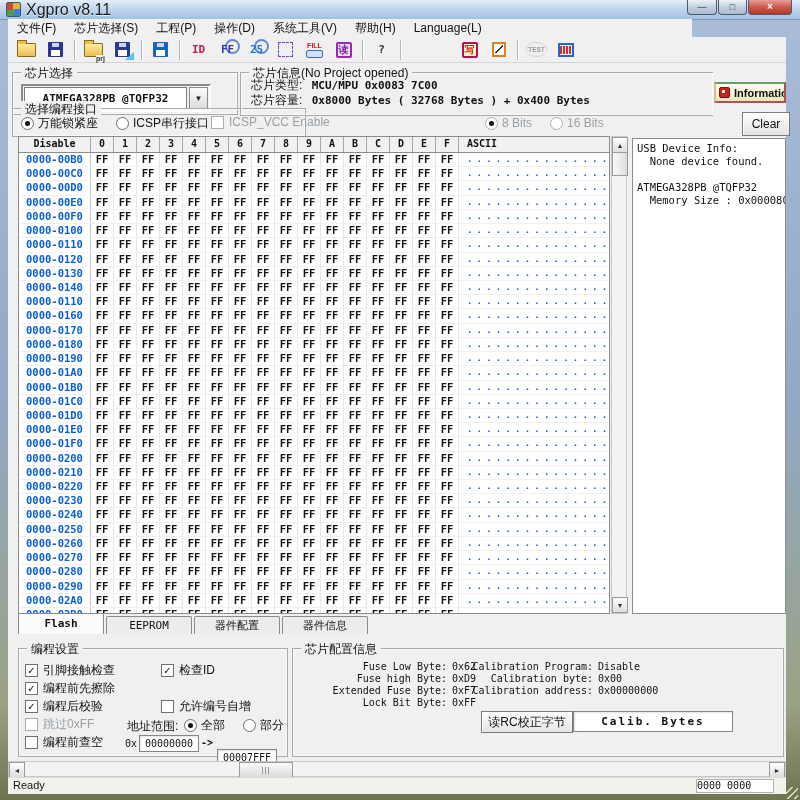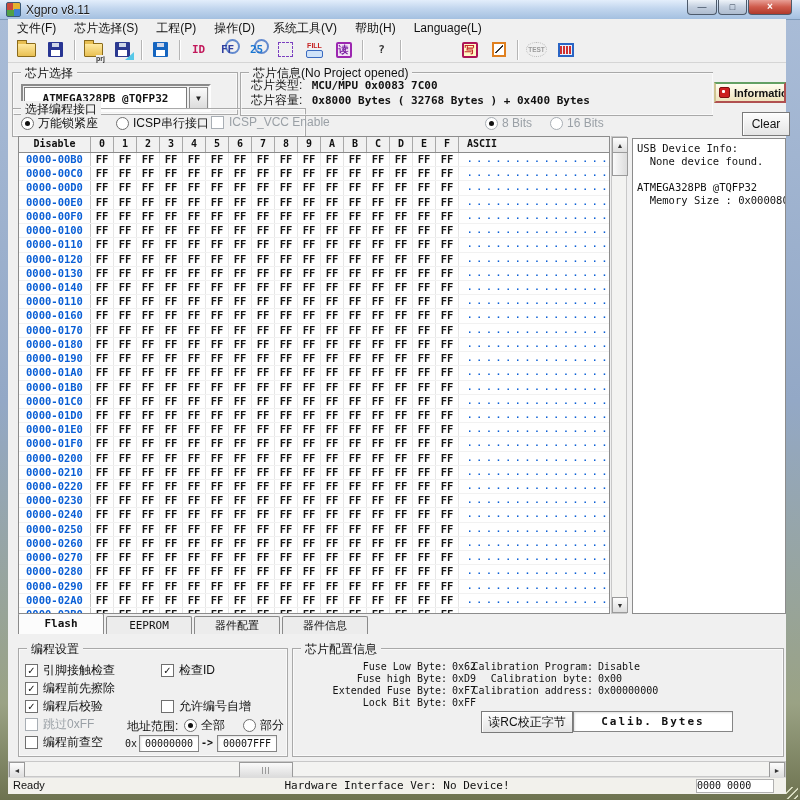--- a/index.html
+++ b/index.html
@@ -6,29 +6,29 @@
     font-family:"Liberation Sans","DejaVu Sans",sans-serif;font-size:12px;color:#111;}
   .mono{font-family:"DejaVu Sans Mono",monospace;}
   #frame{position:absolute;inset:0;
     background:linear-gradient(180deg,#aabdd8 0%,#93a8c6 50%,#9aa284 88%,#6e7350 100%);}
   
   #titlebar{position:absolute;left:0;top:0;right:0;height:19px;
     background:linear-gradient(180deg,#e3eefb 0%,#c2d6ee 45%,#a4c0e0 100%);
     border-bottom:1px solid #7f9ab9;display:flex;align-items:center;}
   #appicon{width:13px;height:13px;margin:0 5px 0 6px;border:1px solid #3b5a7a;border-radius:2px;
     background:conic-gradient(#e3b331 0 25%,#3f7fd2 0 50%,#52a045 0 75%,#c8483c 0);}
-  #title{font-size:12px;color:#1b1b1b;text-shadow:0 1px 0 rgba(255,255,255,.7);}
+  #title{font-size:16px;color:#1b1b1b;text-shadow:0 1px 0 rgba(255,255,255,.7);}
   #wincontrols{position:absolute;right:8px;top:0;display:flex;}
   .wbtn{height:14px;border:1px solid #4d5a6b;border-top:none;border-radius:0 0 4px 4px;
     display:flex;align-items:center;justify-content:center;font-size:9px;line-height:1;
     color:#2b3a4d;background:linear-gradient(#eef3f9,#c3cfdf 50%,#aebccf);margin-left:1px;}
   .wbtn.minimize{width:28px;}.wbtn.maximize{width:27px;}
   .wbtn.close{width:42px;background:linear-gradient(#e89f96,#cf5a4b 50%,#b03a2c);color:#fff;font-weight:bold;font-size:10px;}
   
-  #menubar{position:absolute;left:8px;top:19px;width:778px;height:18px;background:#f0f0f0;
+  #menubar{position:absolute;left:8px;top:19px;width:684px;height:18px;background:#f0f0f0;
     border-bottom:1px solid #dcdcdc;display:flex;align-items:center;}
   .menu-item{padding:0 9px;font-size:12px;color:#121212;}
   #toolbar{position:absolute;left:8px;top:37px;width:778px;height:26px;background:#f0f0f0;
     border-bottom:1px solid #d5d5d5;display:flex;align-items:center;padding-left:6px;box-sizing:border-box;}
   .tbtn{position:relative;width:25px;height:24px;display:flex;align-items:center;justify-content:center;margin-right:4px;}
   .tsep{width:1px;height:20px;background:#b5b5b5;margin:0 6px 0 2px;box-shadow:1px 0 0 #fff;}
   .tgap{width:50px;}
   .i-folder{width:17px;height:12px;background:linear-gradient(#ffe9a0,#e8bf52);border:1px solid #8a6a1a;border-radius:1px;position:relative;}
   .i-folder::before{content:"";position:absolute;left:-1px;top:-4px;width:8px;height:3px;background:#e8bf52;border:1px solid #8a6a1a;border-bottom:none;border-radius:1px 1px 0 0;}
   .i-sub{position:absolute;right:1px;bottom:0;font-size:7px;font-weight:bold;color:#333;background:#f0f0f0;line-height:7px;}
@@ -1036,21 +1036,21 @@
           <span class="rlabel">全部</span>
         </span><span class="radio-item">
           <span class="radio"></span>
           <span class="rlabel">部分</span>
         </span></span>
     <span class="pr-abs mono" style="left:106px;top:89px;font-size:10px;">0x</span>
     <div class="rangebox mono" style="left:120px;top:86px;width:58px;">
       <span>00000000</span>
     </div>
     <span class="pr-abs mono" style="left:182px;top:88px;font-size:10px;font-weight:bold;">-&gt;</span>
-    <div class="rangebox mono" style="left:198px;top:86px;width:58px;">
+    <div class="rangebox mono" style="left:198px;top:100px;width:58px;">
       <span>00007FFF</span>
     </div>
   </div>
 
   <div class="gbox" style="left:292px;top:648px;width:490px;height:107px;">
     <span class="glabel">芯片配置信息</span>
     <div class="kv" id="fuse-rows">
         <span class="kv-l">Fuse Low Byte:</span>
         <span class="kv-v">0x62</span>
         <span class="kv-l">Fuse high Byte:</span>
@@ -1083,18 +1083,17 @@
     <div id="hthumb">
         <i></i>
       </div>
     <div class="sb-btn" id="hs-right">
         <span>►</span>
       </div>
   </div>
 
   <div id="statusbar">
     <span id="sb-left">Ready</span>
-    <span id="sb-center">Hardware Interface Ver: No Device!</span>
     <span id="sb-right">0000 0000</span>
   </div>
 
   <div id="grip"></div>
 </div>
 
 </body></html>

